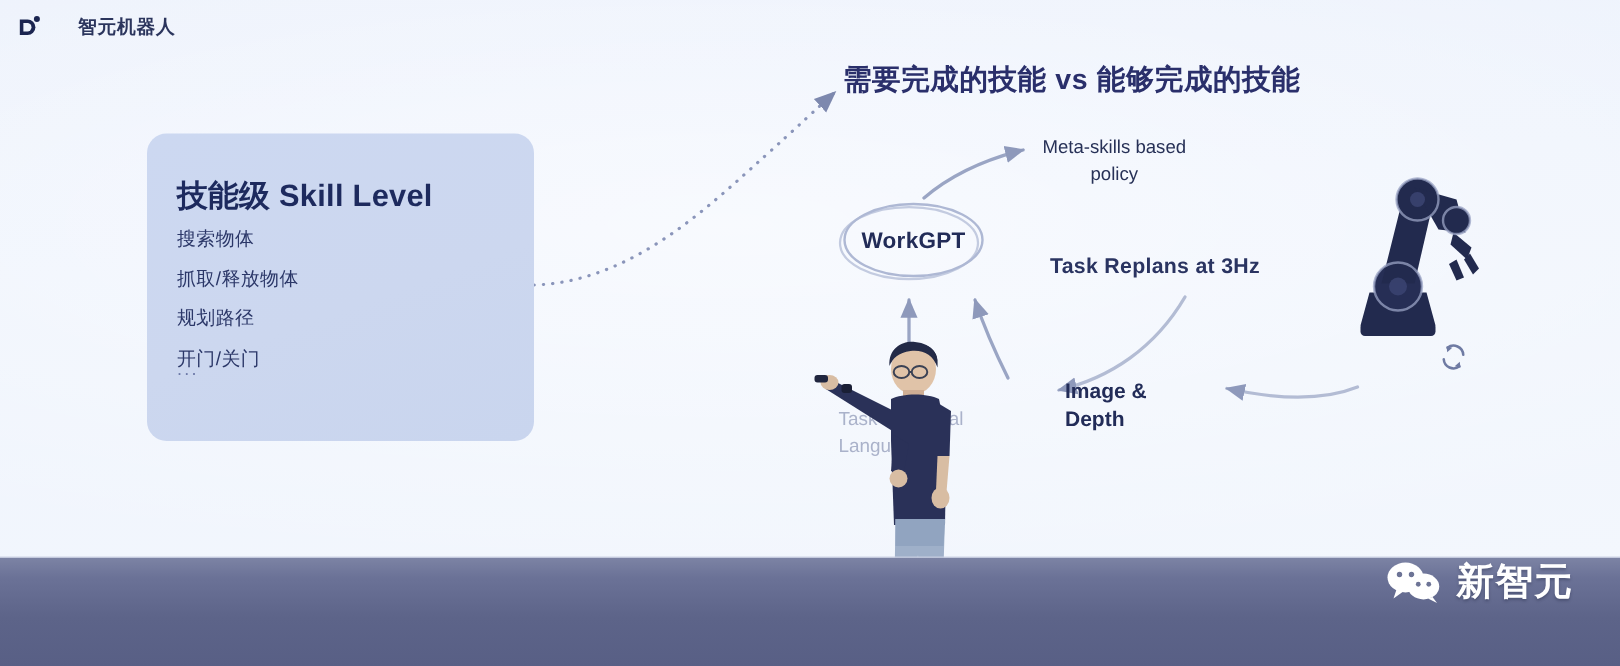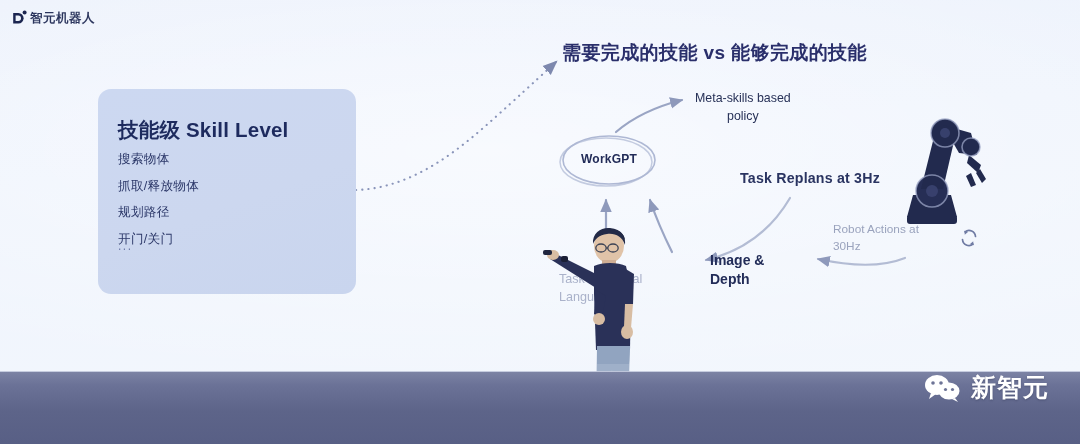--- a/index.html
+++ b/index.html
@@ -31,21 +31,21 @@
   }
   #floor-edge{
     position:absolute; left:0; top:371px; width:1080px; height:3px;
     background:linear-gradient(180deg,#c9cfe2,#9aa1bd);
     opacity:.9;
   }
 
   
   #brand {
     position:absolute; left:10px; top:9px;
-    display:flex; align-items:center; gap:1px; z-index:40;
+    display:flex; align-items:center; gap:23px; z-index:40;
   }
   #brand-mark { width:19px; height:19px; position:relative; }
   #brand-text {
     font-size:12.5px; color:#1b2550; letter-spacing:.5px; font-weight:600;
     opacity:.92;
   }
 
   
   #skill-card {
     position:absolute; left:98px; top:89px; width:258px; height:205px;
@@ -78,25 +78,25 @@
   #diagram { position:absolute; left:0; top:0; width:1080px; height:444px; }
 
   
   .dlabel { position:absolute; white-space:pre-line; }
   #lbl-meta {
     left:695px; top:90px;
     font-size:12.4px; color:#273157; line-height:1.45; font-weight:500;text-align:center;
   }
   #lbl-workgpt {
     left:573px; top:152px; width:72px; text-align:center;
-    font-size:12px; color:#222c58; font-weight:700; letter-spacing:.2px;
+    font-size:15px; color:#222c58; font-weight:700; letter-spacing:.2px;
   }
   #lbl-replans {
     left:700px; top:170px;
-    font-size:14.2px; color:#2a3461; font-weight:600; letter-spacing:.2px;margin-left:40px;
+    font-size:14.2px; color:#2a3461; font-weight:600; letter-spacing:.2px;
   }
   #lbl-robotact {
     left:833px; top:221px;
     font-size:11.8px; color:#9aa3bd; line-height:1.45; font-weight:500;
   }
   #lbl-imgdepth {
     left:710px; top:251px;
     font-size:14px; color:#222c58; font-weight:700; line-height:1.35;
   }
   #lbl-tasknl {
@@ -179,22 +179,20 @@
     </div>
     <div id="card-ellipsis">...</div>
   </div>
 
   <div id="headline">需要完成的技能 vs 能够完成的技能</div>
 
   <div class="dlabel" id="lbl-meta">Meta-skills based
 policy</div>
   <div class="dlabel" id="lbl-workgpt">WorkGPT</div>
   <div class="dlabel" id="lbl-replans">Task Replans at 3Hz</div>
-  <div class="dlabel" id="lbl-robotact">Robot Actions at
-30Hz</div>
   <div class="dlabel" id="lbl-imgdepth">Image &amp;
 Depth</div>
   <div class="dlabel" id="lbl-tasknl">Task in Natural
 Language</div>
 
   <div id="robot-arm">
     <svg viewBox="0 0 112 130" width="112" height="130">
       <g fill="#222a4e">
 
         <rect x="22" y="112" width="50" height="9" rx="3"></rect>

